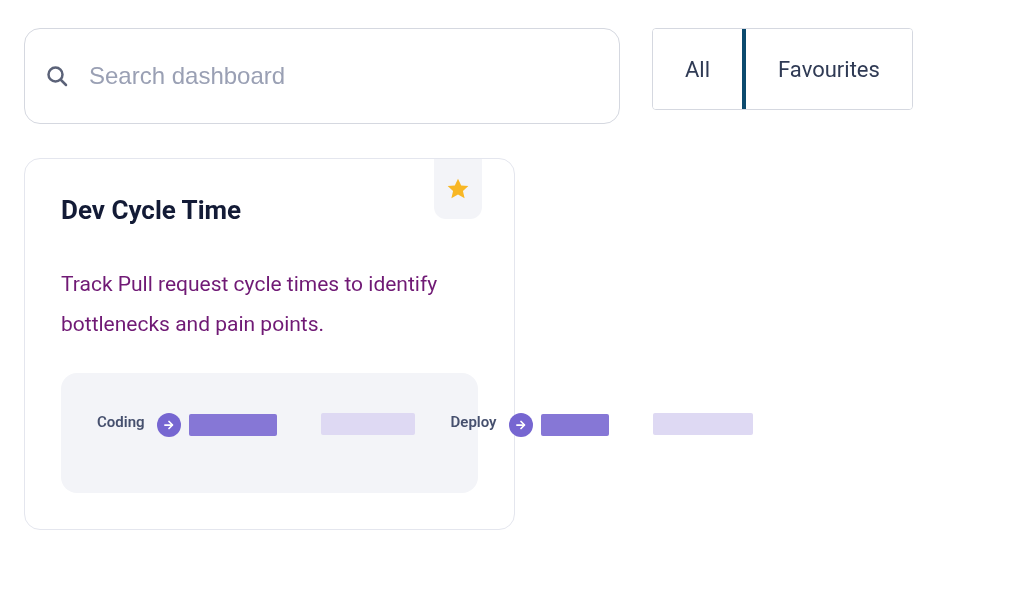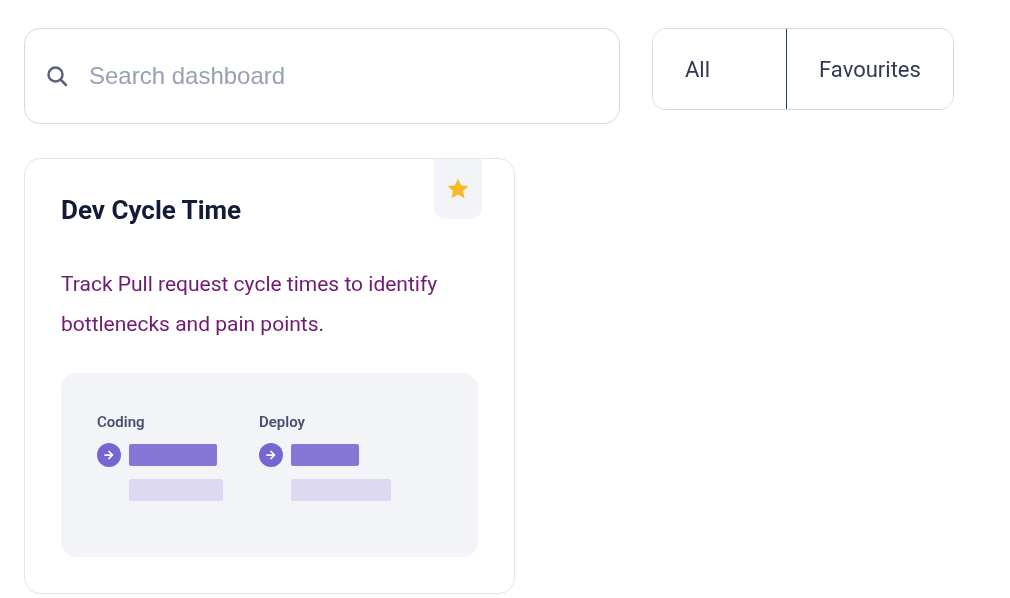--- a/index.html
+++ b/index.html
@@ -46,38 +46,37 @@
       color: #1f2937;
       background: transparent;
     }
     .search-input::placeholder {
       color: #9aa0b4;
     }
     .filter-group {
       display: flex;
       height: 82px;
       border: 1px solid #d5d8e0;
-      border-radius: 14px;
+      border-radius: 4px;
       overflow: hidden;
-      gap: 44px;
     }
     .filter-btn {
       display: flex;
       align-items: center;
       justify-content: center;
       padding: 0 32px;
       font-size: 22px;
       color: #2f3a54;
       background: #ffffff;
       border: none;
       cursor: pointer;
       font-family: inherit;
     }
     .filter-btn + .filter-btn {
-      border-left: 1px solid #0c4a6e;
+      border-left: 4px solid #0c4a6e;
     }
     .card {
       width: 491px;
       border: 1px solid #e4e6ee;
       border-radius: 16px;
       padding: 36px;
       position: relative;
       background: #ffffff;
     }
     .fav-ribbon {
@@ -111,21 +110,21 @@
     }
     .illus {
       background: #f3f4f8;
       border-radius: 16px;
       padding: 40px 36px 56px 36px;
       display: flex;
       gap: 36px;
     }
     .stage {
       display: flex;
-      flex-direction: column;
+      flex-direction: row;
       gap: 12px;
     }
     .stage-label {
       font-size: 15px;
       font-weight: 600;
       color: #46506e;
     }
     .stage-row {
       display: flex;
       align-items: center;

